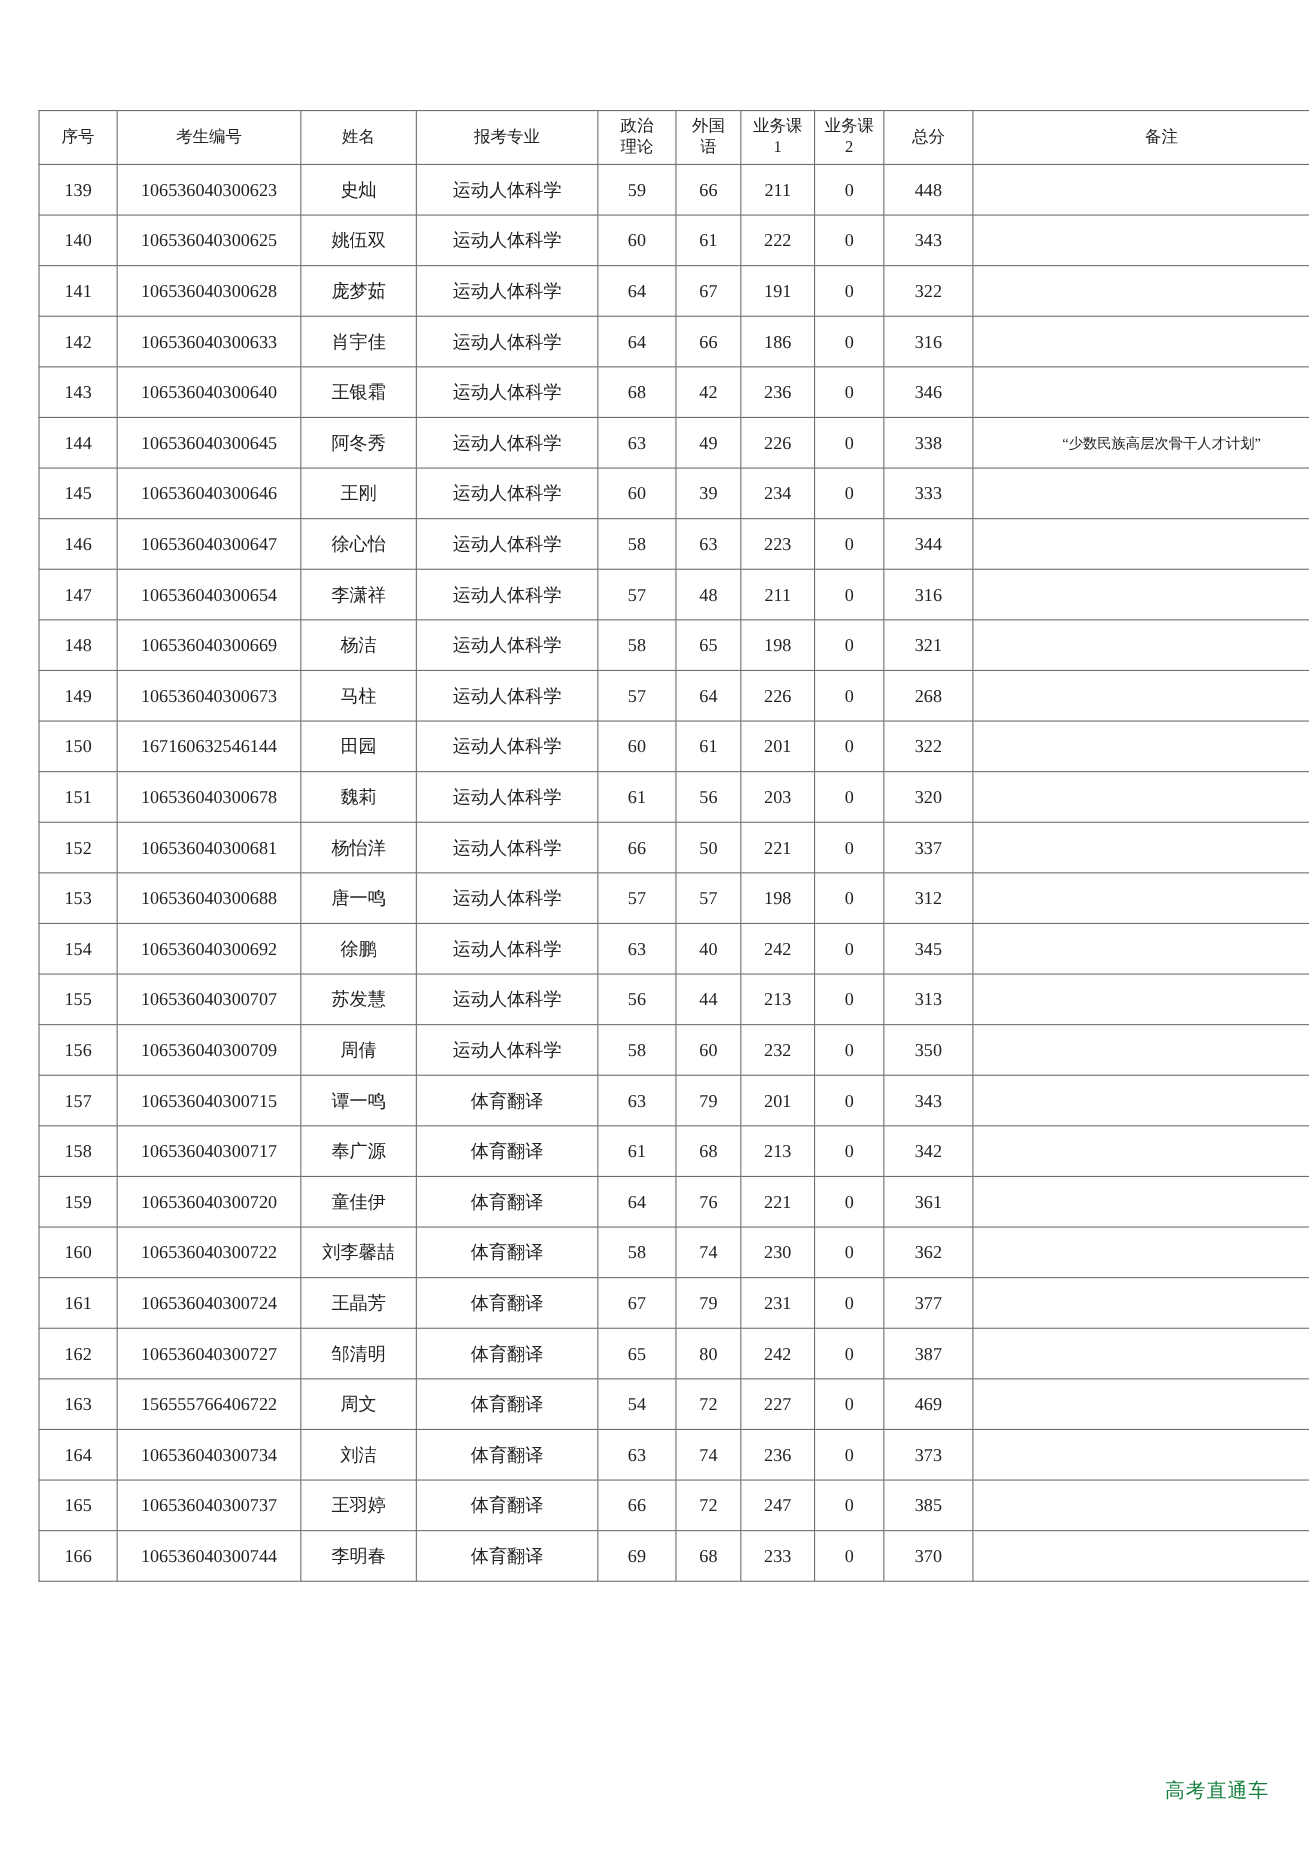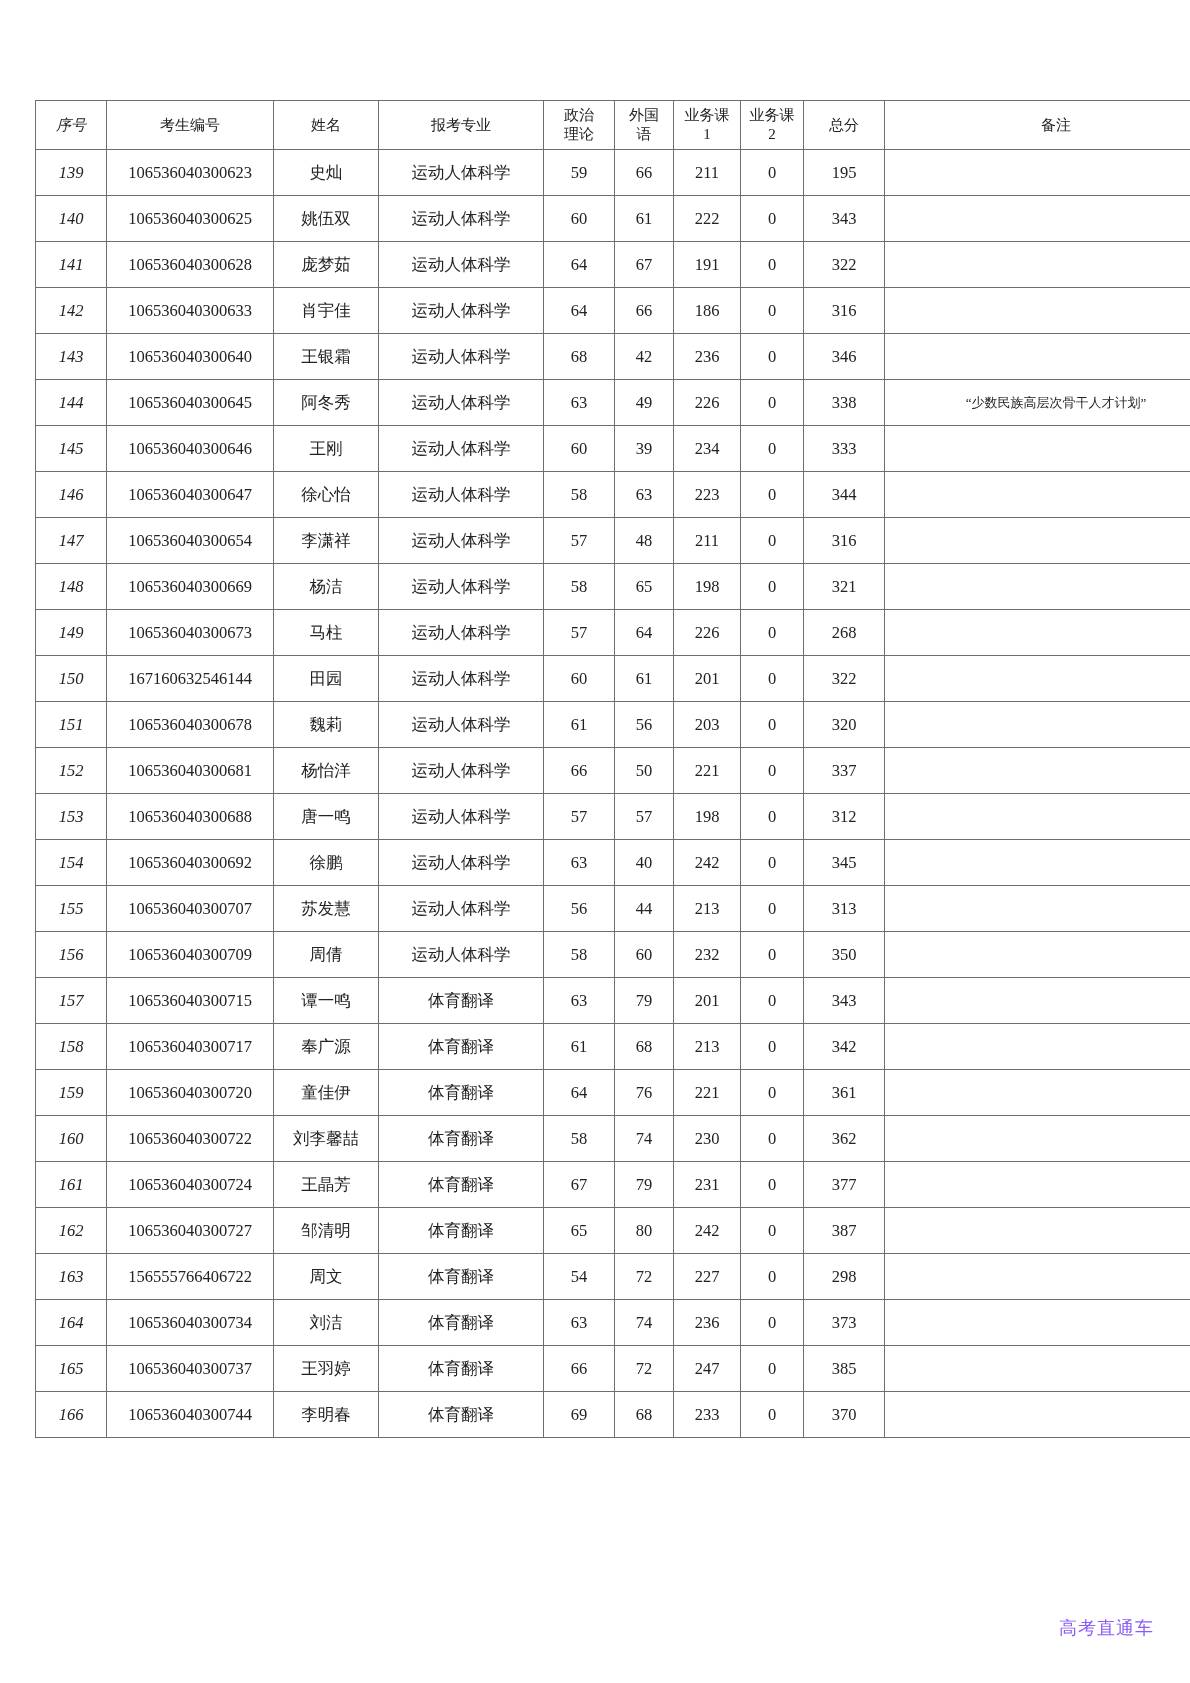--- a/index.html
+++ b/index.html
@@ -38,37 +38,37 @@
     white-space: pre-line;
   }
   table.score-table td {
     font-size: 16.5px;
     height: 45px;
   }
   table.score-table td.col-remarks {
     font-size: 13px;
   }
   
-  .col-index            { width: 62px; font-style: italic; }
+  .col-index            { width: 62px; }
   .col-candidate_id     { width: 158px; }
   .col-name             { width: 96px; }
   .col-major            { width: 156px; margin-top: 29px; }
   .col-politics         { width: 62px; }
   .col-foreign_language { width: 50px; margin-top: 11px; }
   .col-subject1         { width: 58px; }
   .col-subject2         { width: 54px; }
   .col-total            { width: 72px; }
   .col-remarks          { width: 334px; }
 
   .watermark {
     position: absolute;
     right: 36px;
     top: 1616px;
     font-size: 18px;
-    color: #8b5cf6;
+    color: #15803d;
     font-family: "Liberation Sans", "DejaVu Sans", sans-serif;
     letter-spacing: 1px;
   }
 </style>
 </head>
 <body>
 
 <table class="score-table">
   <thead>
     <tr>
@@ -91,21 +91,21 @@
   <tbody>
       <tr>
         <td class="col-index">139</td>
         <td class="col-candidate_id">106536040300623</td>
         <td class="col-name">史灿</td>
         <td class="col-major">运动人体科学</td>
         <td class="col-politics">59</td>
         <td class="col-foreign_language">66</td>
         <td class="col-subject1">211</td>
         <td class="col-subject2">0</td>
-        <td class="col-total">195</td>
+        <td class="col-total">448</td>
         <td class="col-remarks"></td>
       </tr>
       <tr>
         <td class="col-index">140</td>
         <td class="col-candidate_id">106536040300625</td>
         <td class="col-name">姚伍双</td>
         <td class="col-major">运动人体科学</td>
         <td class="col-politics">60</td>
         <td class="col-foreign_language">61</td>
         <td class="col-subject1">222</td>
@@ -379,21 +379,21 @@
       </tr>
       <tr>
         <td class="col-index">163</td>
         <td class="col-candidate_id">156555766406722</td>
         <td class="col-name">周文</td>
         <td class="col-major">体育翻译</td>
         <td class="col-politics">54</td>
         <td class="col-foreign_language">72</td>
         <td class="col-subject1">227</td>
         <td class="col-subject2">0</td>
-        <td class="col-total">298</td>
+        <td class="col-total">469</td>
         <td class="col-remarks"></td>
       </tr>
       <tr>
         <td class="col-index">164</td>
         <td class="col-candidate_id">106536040300734</td>
         <td class="col-name">刘洁</td>
         <td class="col-major">体育翻译</td>
         <td class="col-politics">63</td>
         <td class="col-foreign_language">74</td>
         <td class="col-subject1">236</td>

